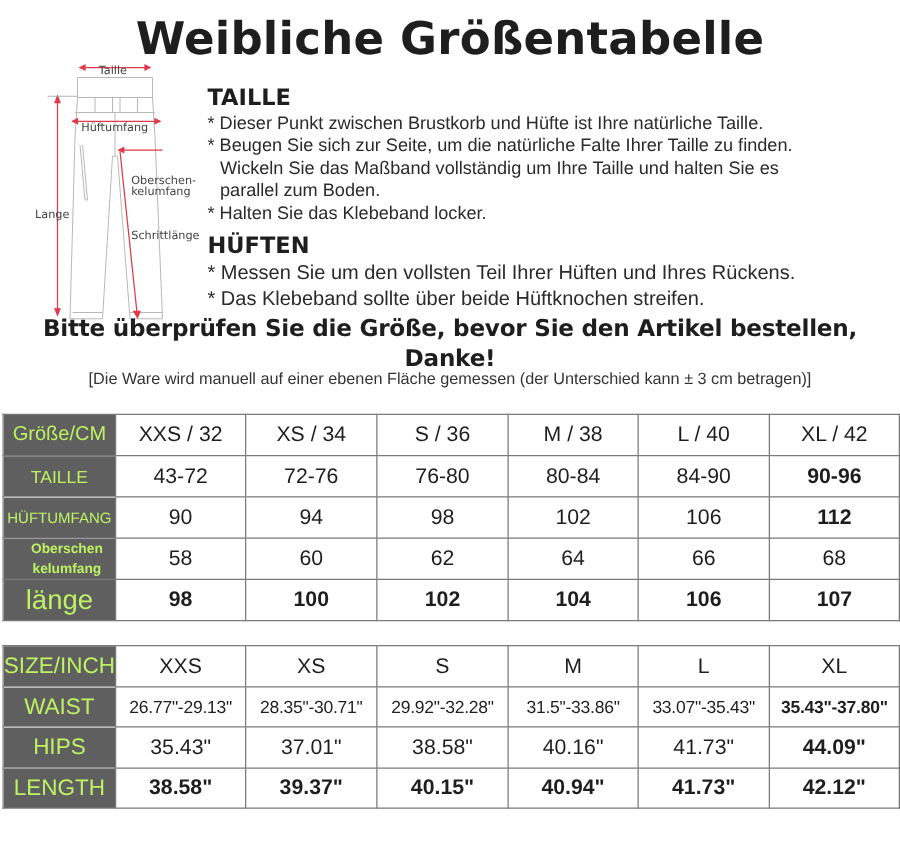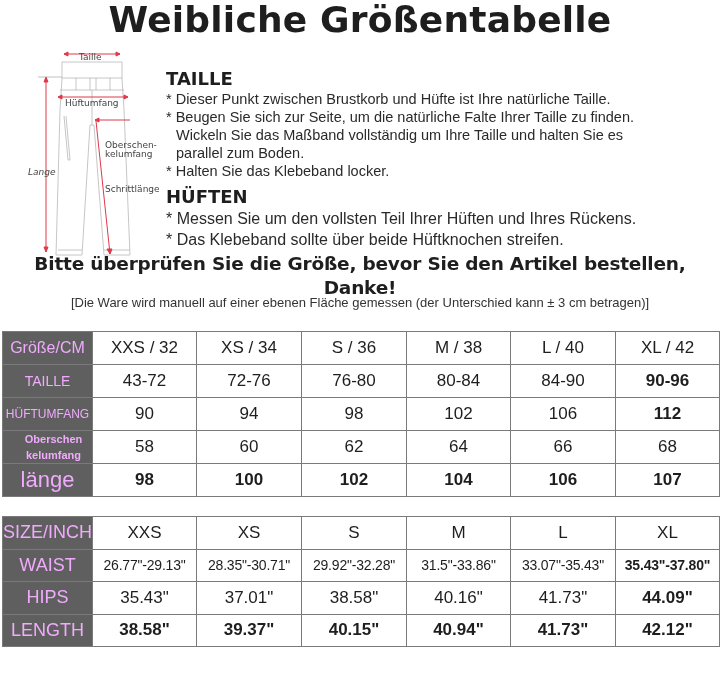--- a/index.html
+++ b/index.html
@@ -1,30 +1,30 @@
 <!DOCTYPE html>
 <html><head>
 <meta charset="utf-8">
 <style>
   html, body { margin:0; padding:0; background:#fff; }
   body { width:720px; height:685px; position:relative; overflow:hidden; font-family:"Liberation Sans", "DejaVu Sans", sans-serif; color:#222; }
-  .title { position:absolute; top:0; left:0; width:720px; text-align:center; font-size:36px; font-weight:bold; letter-spacing:0.2px; line-height:40px; color:#1e1e1e; font-family:"DejaVu Sans", sans-serif; }
+  .title { position:absolute; top:12px; left:0; width:720px; text-align:center; font-size:36px; font-weight:bold; letter-spacing:0.2px; line-height:40px; color:#1e1e1e; font-family:"DejaVu Sans", sans-serif; }
   .diagram { position:absolute; left:20px; top:50px; width:150px; height:210px; }
   .diagram .lbl { position:absolute; font-size:9px; color:#444; font-family:"DejaVu Sans", sans-serif; line-height:10px; white-space:nowrap; }
   .instructions { position:absolute; left:166px; top:68px; width:552px; }
   .sec-head { font-size:18px; font-weight:bold; color:#1e1e1e; line-height:22px; font-family:"DejaVu Sans", sans-serif; }
   .bullet { font-size:14.5px; line-height:18px; color:#2a2a2a; white-space:nowrap; }
   .bullet-cont { padding-left:10px; }
   .instr-sec2 { margin-top:6px; }
   .instr-sec2 .bullet { font-size:16px; line-height:21px; }
   .notice { position:absolute; top:252px; left:0; width:720px; text-align:center; font-size:18.5px; font-weight:bold; color:#1e1e1e; line-height:24px; font-family:"DejaVu Sans", sans-serif; letter-spacing:-0.2px; }
   .subnotice { position:absolute; top:294px; left:0; width:720px; text-align:center; font-size:13px; color:#333; line-height:18px; }
   table.size { position:absolute; left:2px; border-collapse:collapse; table-layout:fixed; }
   table.size td { border:1.5px solid #7a7a7a; text-align:center; vertical-align:middle; padding:0; color:#1e1e1e; overflow:hidden; white-space:nowrap; }
-  table.size td.hdr { background:#5f5f5f; color:#f0abfc; }
+  table.size td.hdr { background:#5f5f5f; color:#bef264; }
   #tbl-cm { top:331px; }
   #tbl-cm td { height:32px; font-size:17px; }
   #tbl-inch { top:516px; }
   #tbl-inch td { height:31.5px; font-size:17px; }
   #tbl-inch td.small { font-size:14px; letter-spacing:-0.2px; }
   .hdr.h-main { font-size:16px !important; }
   .hdr.h-small { font-size:12px !important; }
   .hdr.h-tiny { font-size:11px !important; font-weight:bold; line-height:16px; white-space:normal !important;padding-left:12px; }
   .hdr.h-big { font-size:22px !important; }
   .hdr.h-inch { font-size:18px !important; }
@@ -60,21 +60,21 @@
         <polygon points="26,202 24,197 28,197"></polygon>
       <line x1="76" y1="71" x2="90" y2="204"></line>
       <polygon points="90,204 87,199 92,199"></polygon>
     </g>
     <line x1="18" y1="27" x2="42" y2="27" stroke="#999" stroke-width="0.6"></line>
   </svg>
   <span class="lbl" style="left:59px;top:2px;">Taille</span>
   <span class="lbl" style="left:45px;top:48px;">Hüftumfang</span>
   <span class="lbl" style="left:85px;top:90px;">Oberschen-</span>
   <span class="lbl" style="left:85px;top:99px;">kelumfang</span>
-  <span class="lbl" style="left:8px;top:117px;font-style:italic;">Lange</span>
+  <span class="lbl" style="left:8px;top:117px;">Lange</span>
   <span class="lbl" style="left:85px;top:134px;">Schrittlänge</span>
 </div>
 
 <div class="instructions">
   <div>
     <div class="sec-head">TAILLE</div>
     <div class="bullet">* Dieser Punkt zwischen Brustkorb und Hüfte ist Ihre natürliche Taille.</div>
     <div class="bullet">* Beugen Sie sich zur Seite, um die natürliche Falte Ihrer Taille zu finden.</div>
     <div class="bullet bullet-cont">Wickeln Sie das Maßband vollständig um Ihre Taille und halten Sie es</div>
     <div class="bullet bullet-cont">parallel zum Boden.</div>

